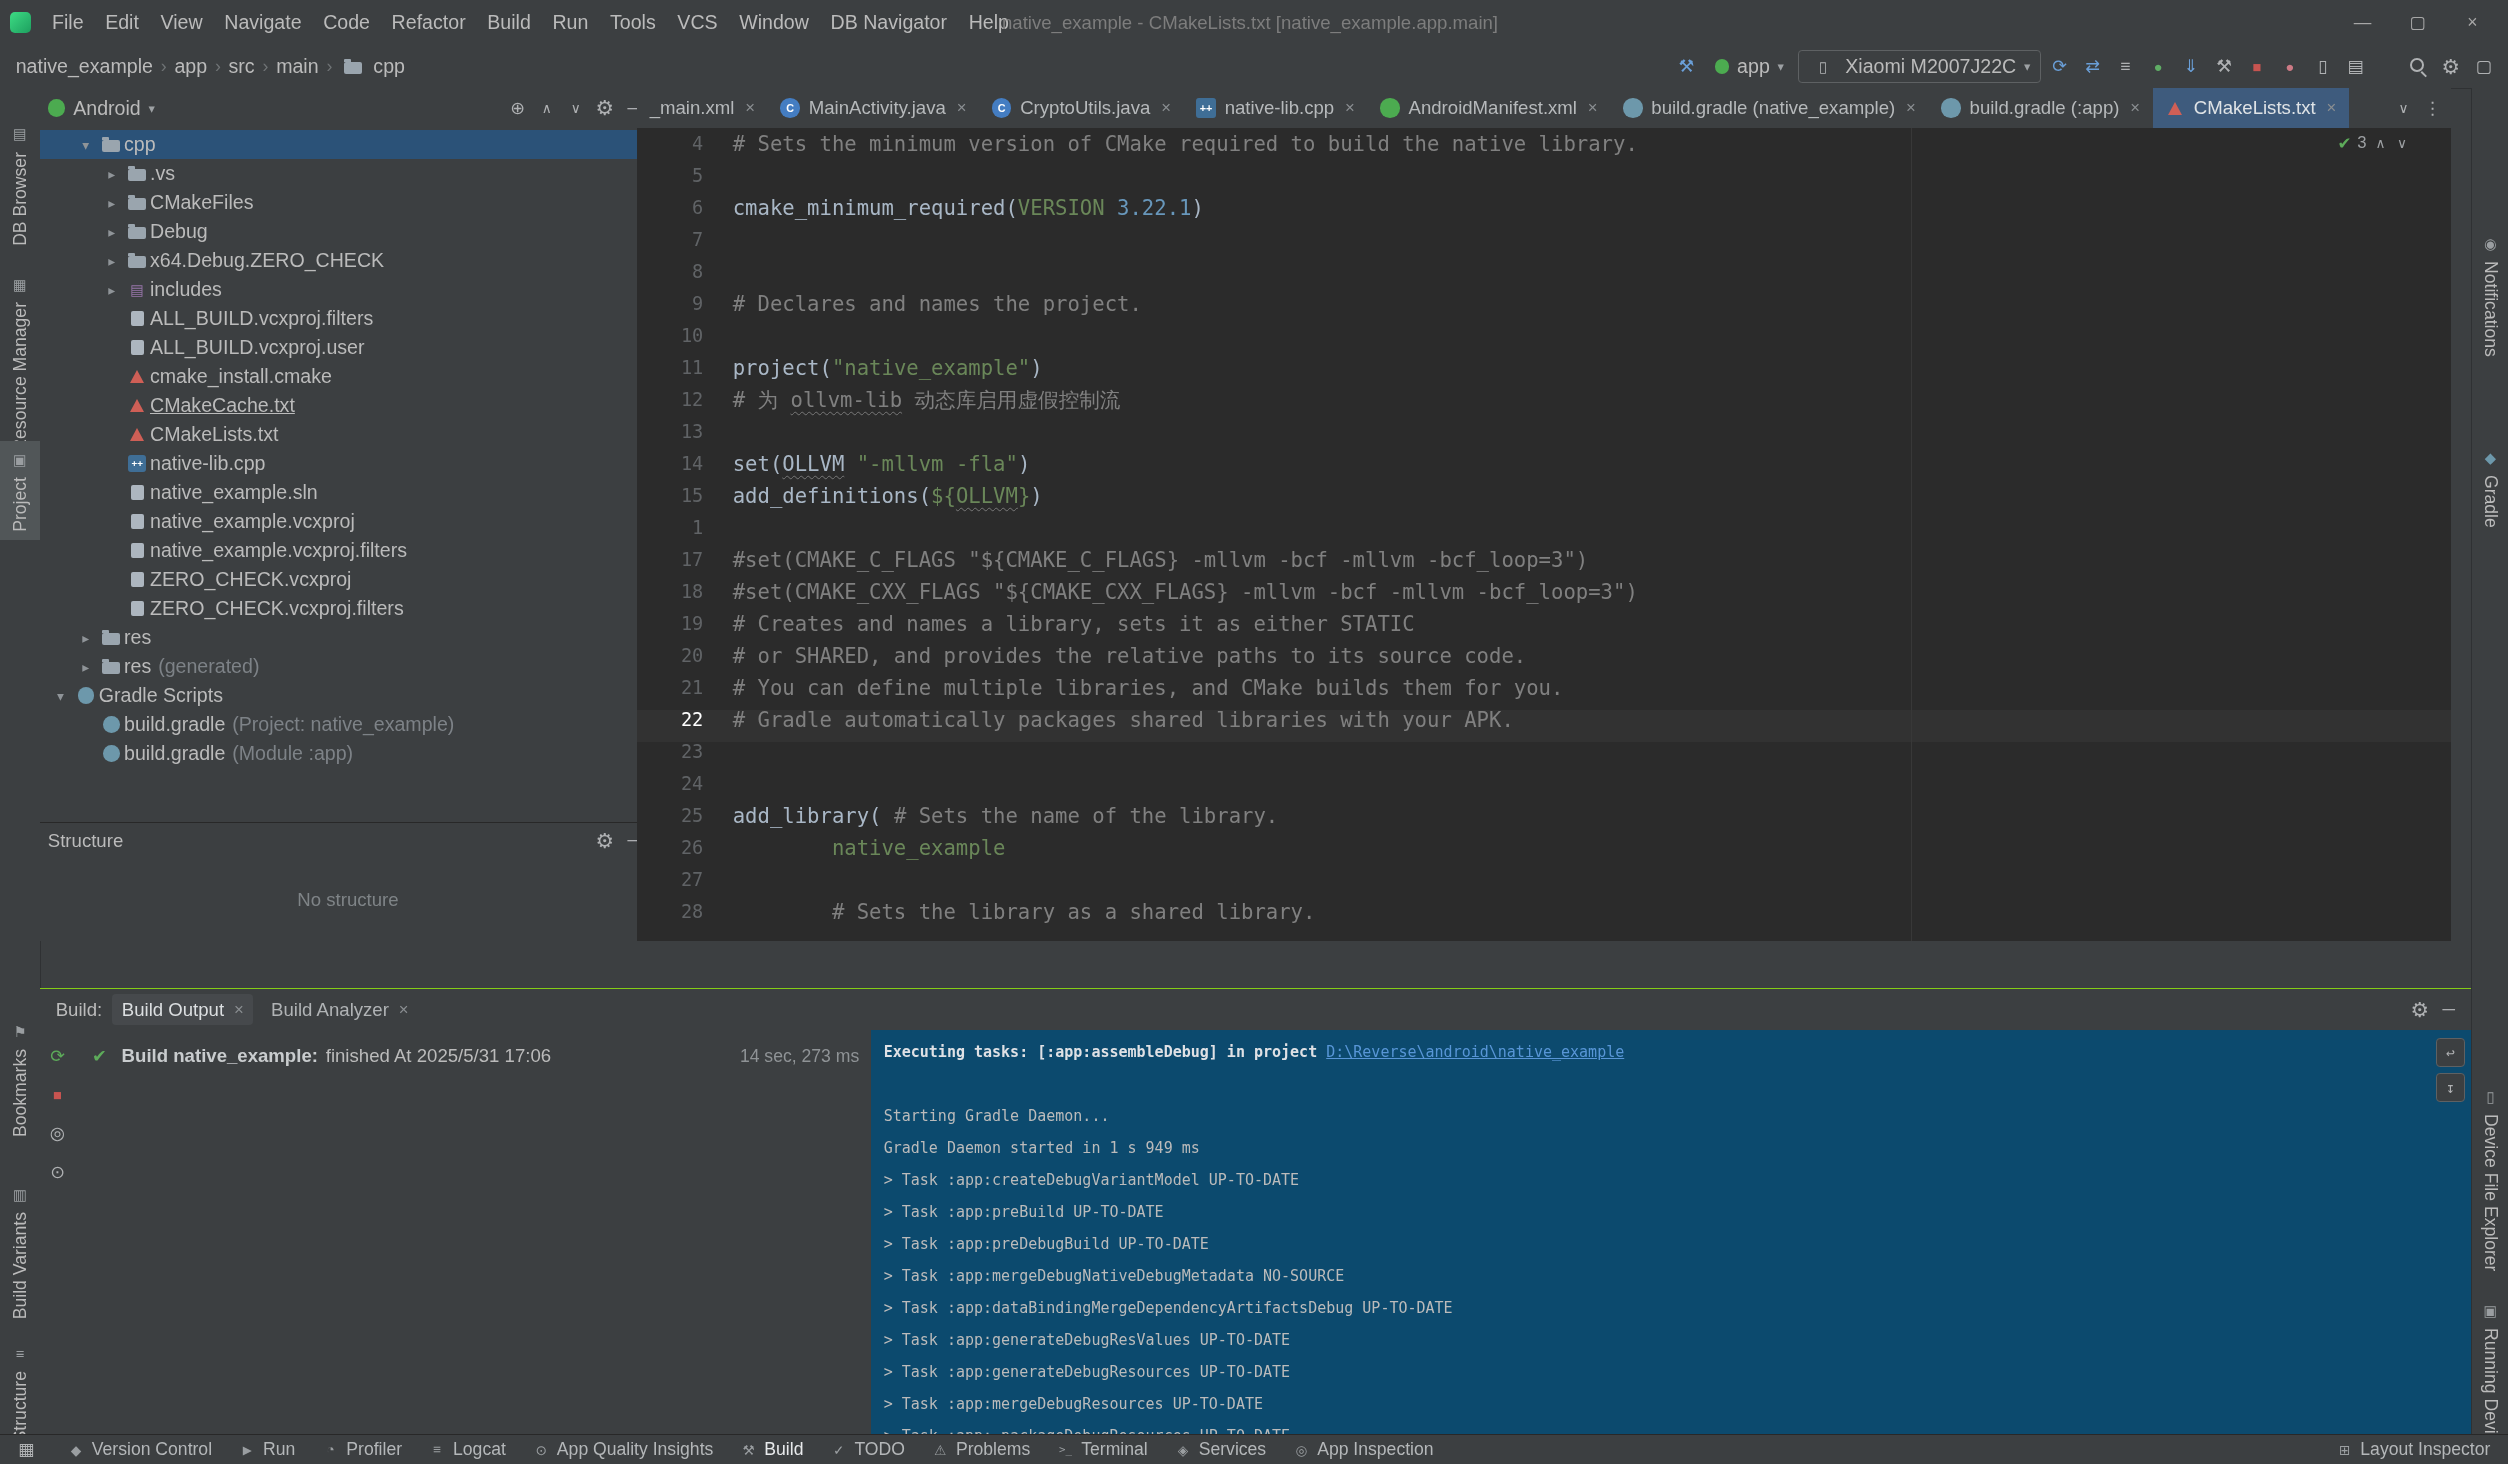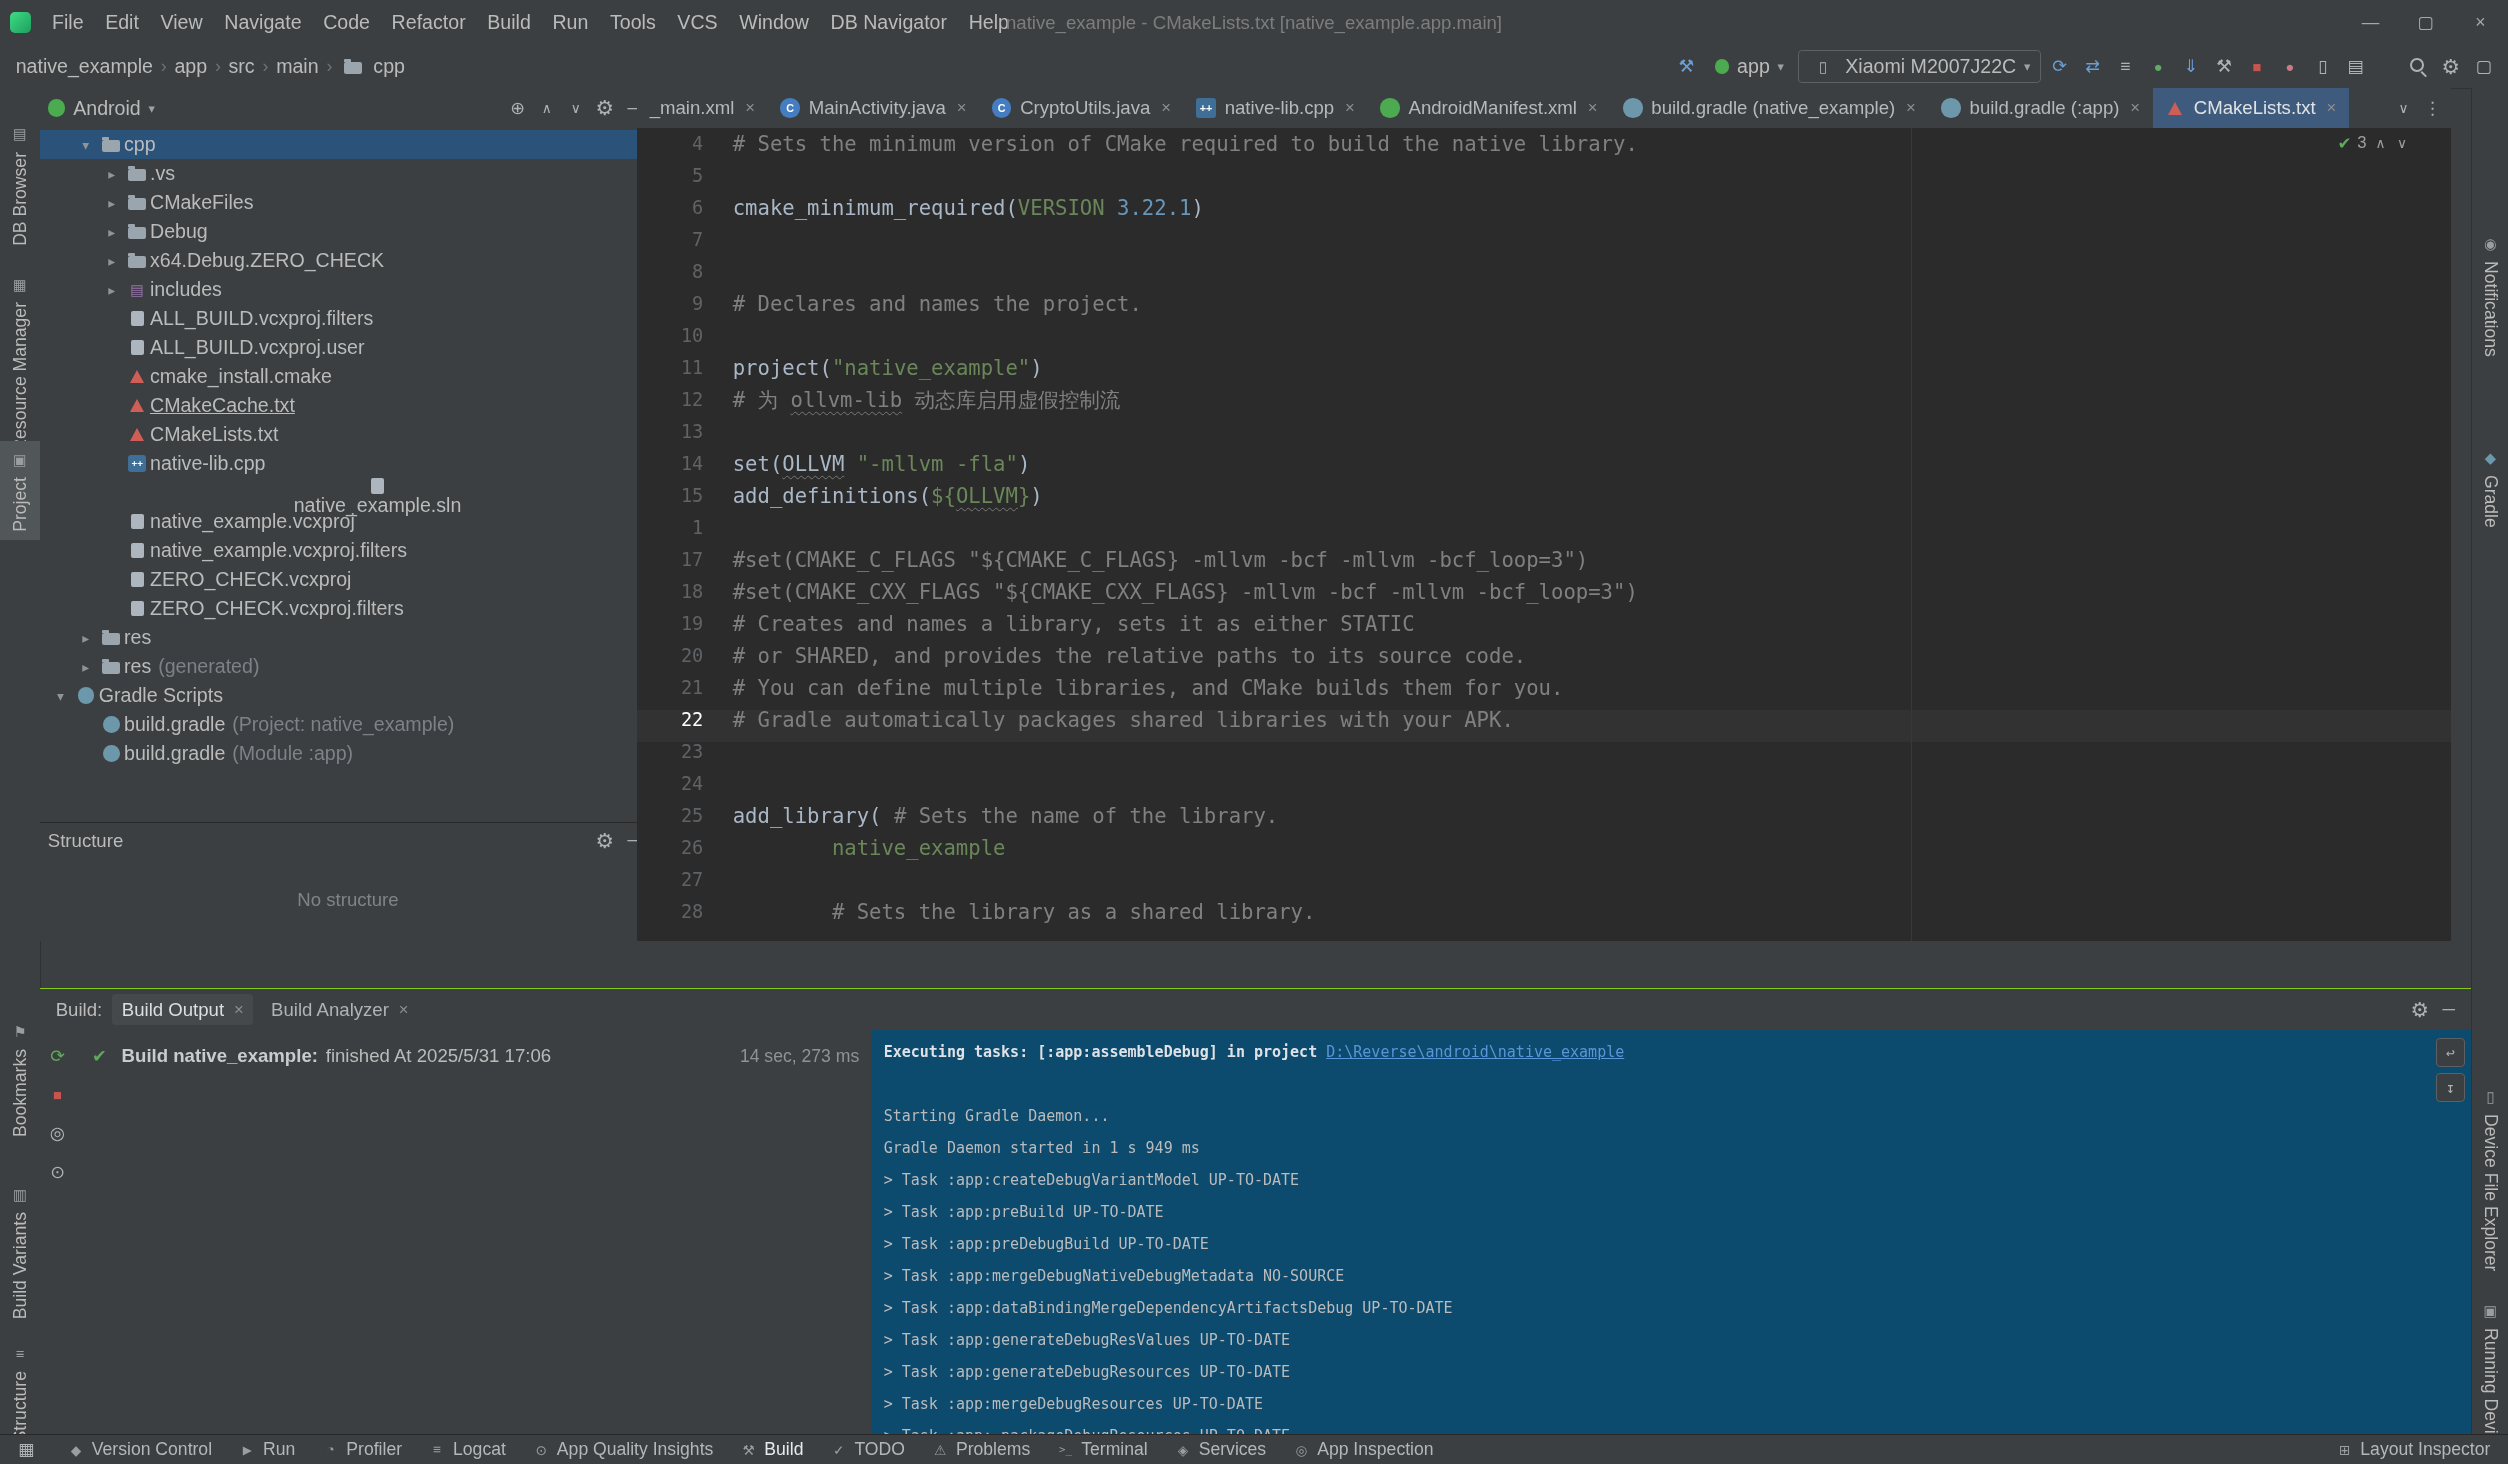--- a/index.html
+++ b/index.html
@@ -1,19 +1,19 @@
 <!DOCTYPE html>
 <html><head>
 <meta charset="utf-8">
 <style>
   html,body{margin:0;padding:0;background:#1e1e1e;}
   #root{position:relative;width:2508px;height:1464px;background:#3c3f41;overflow:hidden;
         font-family:"Liberation Sans","DejaVu Sans",sans-serif;color:#bbbbbb;-webkit-font-smoothing:antialiased;}
   
-  .titlebar{position:absolute;left:0;top:0;right:0;height:45px;display:flex;align-items:center;
+  .titlebar{position:absolute;left:0;top:0;right:8px;height:45px;display:flex;align-items:center;
             background:#3c3f41;border-bottom:1px solid #2f3133;justify-content:center;}
   .app-logo{width:21.6px;height:21.6px;margin:0 9.8px 0 9.8px;border-radius:4.9px;
             background:linear-gradient(135deg,#3ddc84,#1d9f5f);flex:0 0 auto;}
   .menu-bar{display:flex;align-items:center;height:100%;}
   .menu-item{padding:0 10.8px;font-size:19.6px;color:#bbbbbb;line-height:45px;cursor:default;}
   .win-title{position:absolute;left:50%;transform:translateX(-50%);font-size:18.6px;color:#7d7d7d;white-space:nowrap;}
   .win-controls{margin-left:auto;display:flex;height:100%;}
   .win-btn{width:55px;display:flex;align-items:center;justify-content:center;font-size:17.6px;color:#a7a7a7;}
   
   .toolbar{position:absolute;left:0;top:45px;right:0;height:43px;display:flex;align-items:center;
@@ -394,21 +394,21 @@
           </span>
           <span>CMakeLists.txt</span>
         </div>
         <div class="trow" style="padding-left: 59px;">
           <span class="tchev "></span>
           <span class="ticon">
             <span class="tcpp"></span>
           </span>
           <span>native-lib.cpp</span>
         </div>
-        <div class="trow" style="padding-left: 59px; flex-direction: column;">
+        <div class="trow" style="padding-left: 59px;">
           <span class="tchev "></span>
           <span class="ticon">
             <span class="tfile"></span>
           </span>
           <span>native_example.sln</span>
         </div>
         <div class="trow" style="padding-left: 59px;">
           <span class="tchev "></span>
           <span class="ticon">
             <span class="tfile"></span>

